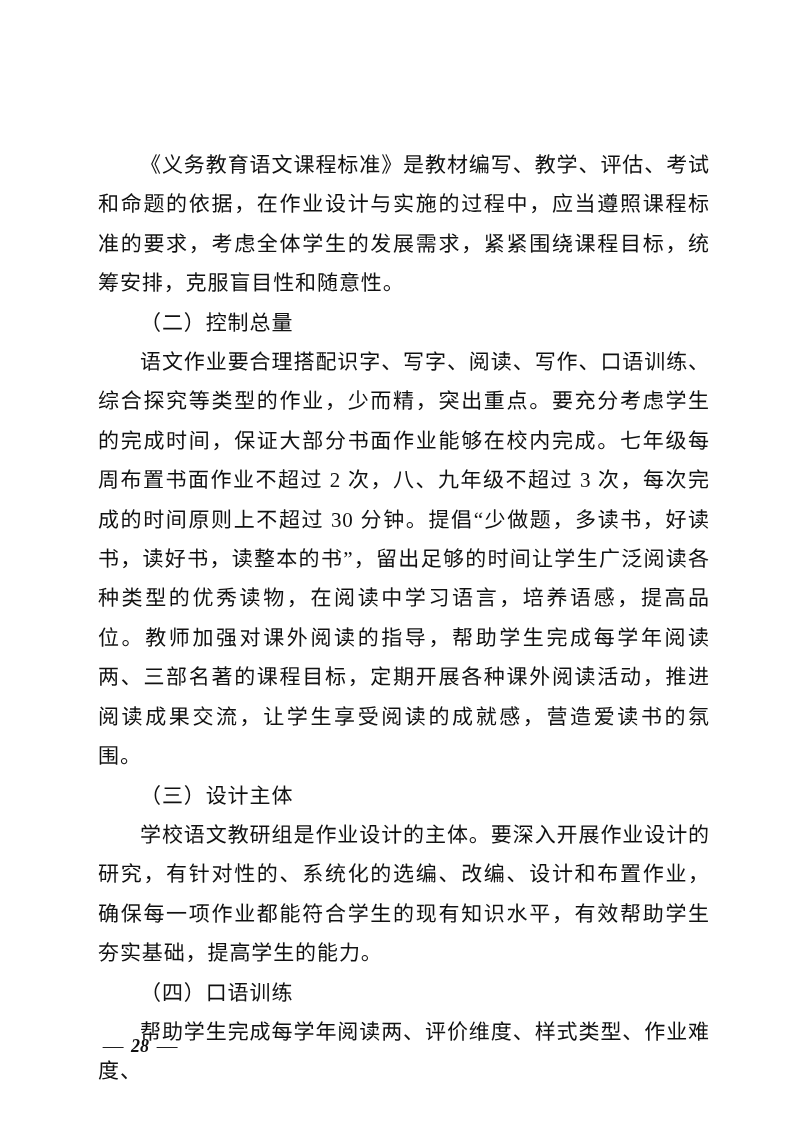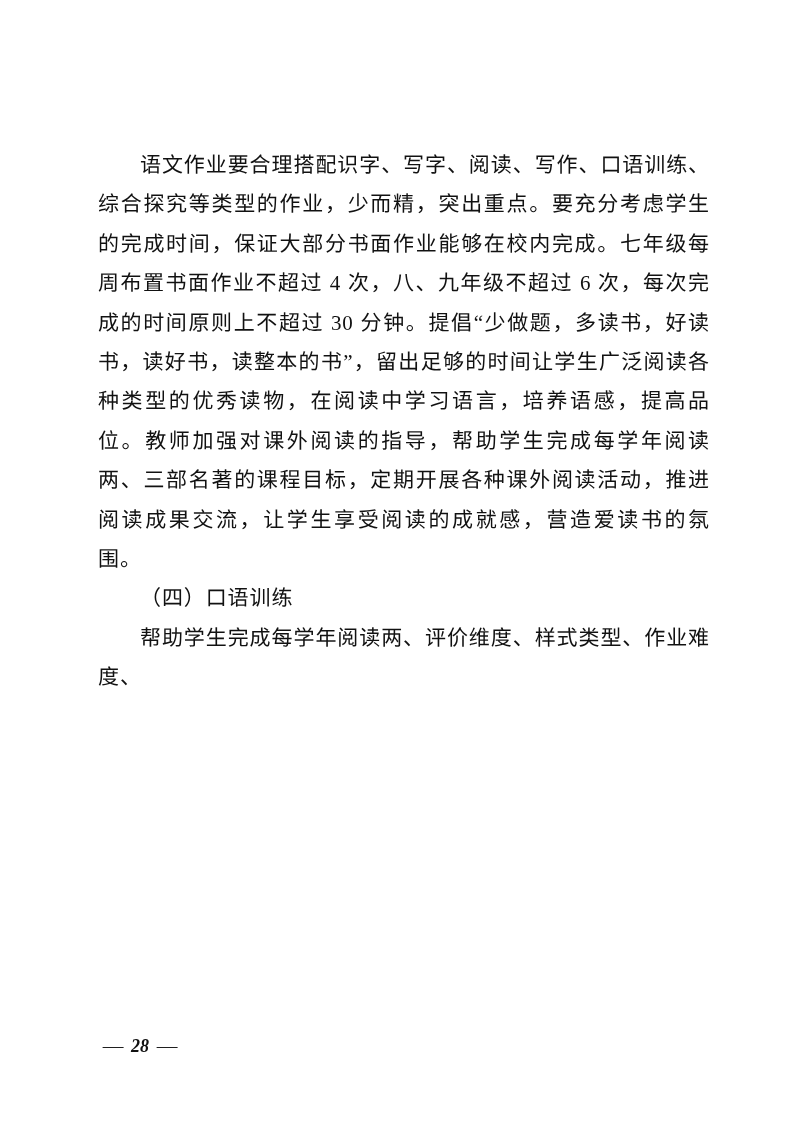--- a/index.html
+++ b/index.html
@@ -52,21 +52,25 @@
     font-weight: 600;
     font-style: italic;
   }
 </style>
 </head>
 <body>
 
 <div class="page">
 
   <div class="content">
-    <p>语文作业要合理搭配识字、写字、阅读、写作、口语训练、综合探究等类型的作业，少而精，突出重点。要充分考虑学生的完成时间，保证大部分书面作业能够在校内完成。七年级每周布置书面作业不超过 4 次，八、九年级不超过 6 次，每次完成的时间原则上不超过 30 分钟。提倡“少做题，多读书，好读书，读好书，读整本的书”，留出足够的时间让学生广泛阅读各种类型的优秀读物，在阅读中学习语言，培养语感，提高品位。教师加强对课外阅读的指导，帮助学生完成每学年阅读两、三部名著的课程目标，定期开展各种课外阅读活动，推进阅读成果交流，让学生享受阅读的成就感，营造爱读书的氛围。</p>
+    <p>《义务教育语文课程标准》是教材编写、教学、评估、考试和命题的依据，在作业设计与实施的过程中，应当遵照课程标准的要求，考虑全体学生的发展需求，紧紧围绕课程目标，统筹安排，克服盲目性和随意性。</p>
+    <p>（二）控制总量</p>
+    <p>语文作业要合理搭配识字、写字、阅读、写作、口语训练、综合探究等类型的作业，少而精，突出重点。要充分考虑学生的完成时间，保证大部分书面作业能够在校内完成。七年级每周布置书面作业不超过 2 次，八、九年级不超过 3 次，每次完成的时间原则上不超过 30 分钟。提倡“少做题，多读书，好读书，读好书，读整本的书”，留出足够的时间让学生广泛阅读各种类型的优秀读物，在阅读中学习语言，培养语感，提高品位。教师加强对课外阅读的指导，帮助学生完成每学年阅读两、三部名著的课程目标，定期开展各种课外阅读活动，推进阅读成果交流，让学生享受阅读的成就感，营造爱读书的氛围。</p>
+    <p>（三）设计主体</p>
+    <p>学校语文教研组是作业设计的主体。要深入开展作业设计的研究，有针对性的、系统化的选编、改编、设计和布置作业，确保每一项作业都能符合学生的现有知识水平，有效帮助学生夯实基础，提高学生的能力。</p>
     <p>（四）口语训练</p>
     <p>帮助学生完成每学年阅读两、评价维度、样式类型、作业难度、</p>
   </div>
 
   <div class="footer">
     <span class="dash">—</span>
     <span class="num">28</span>
     <span class="dash">—</span>
   </div>
 

